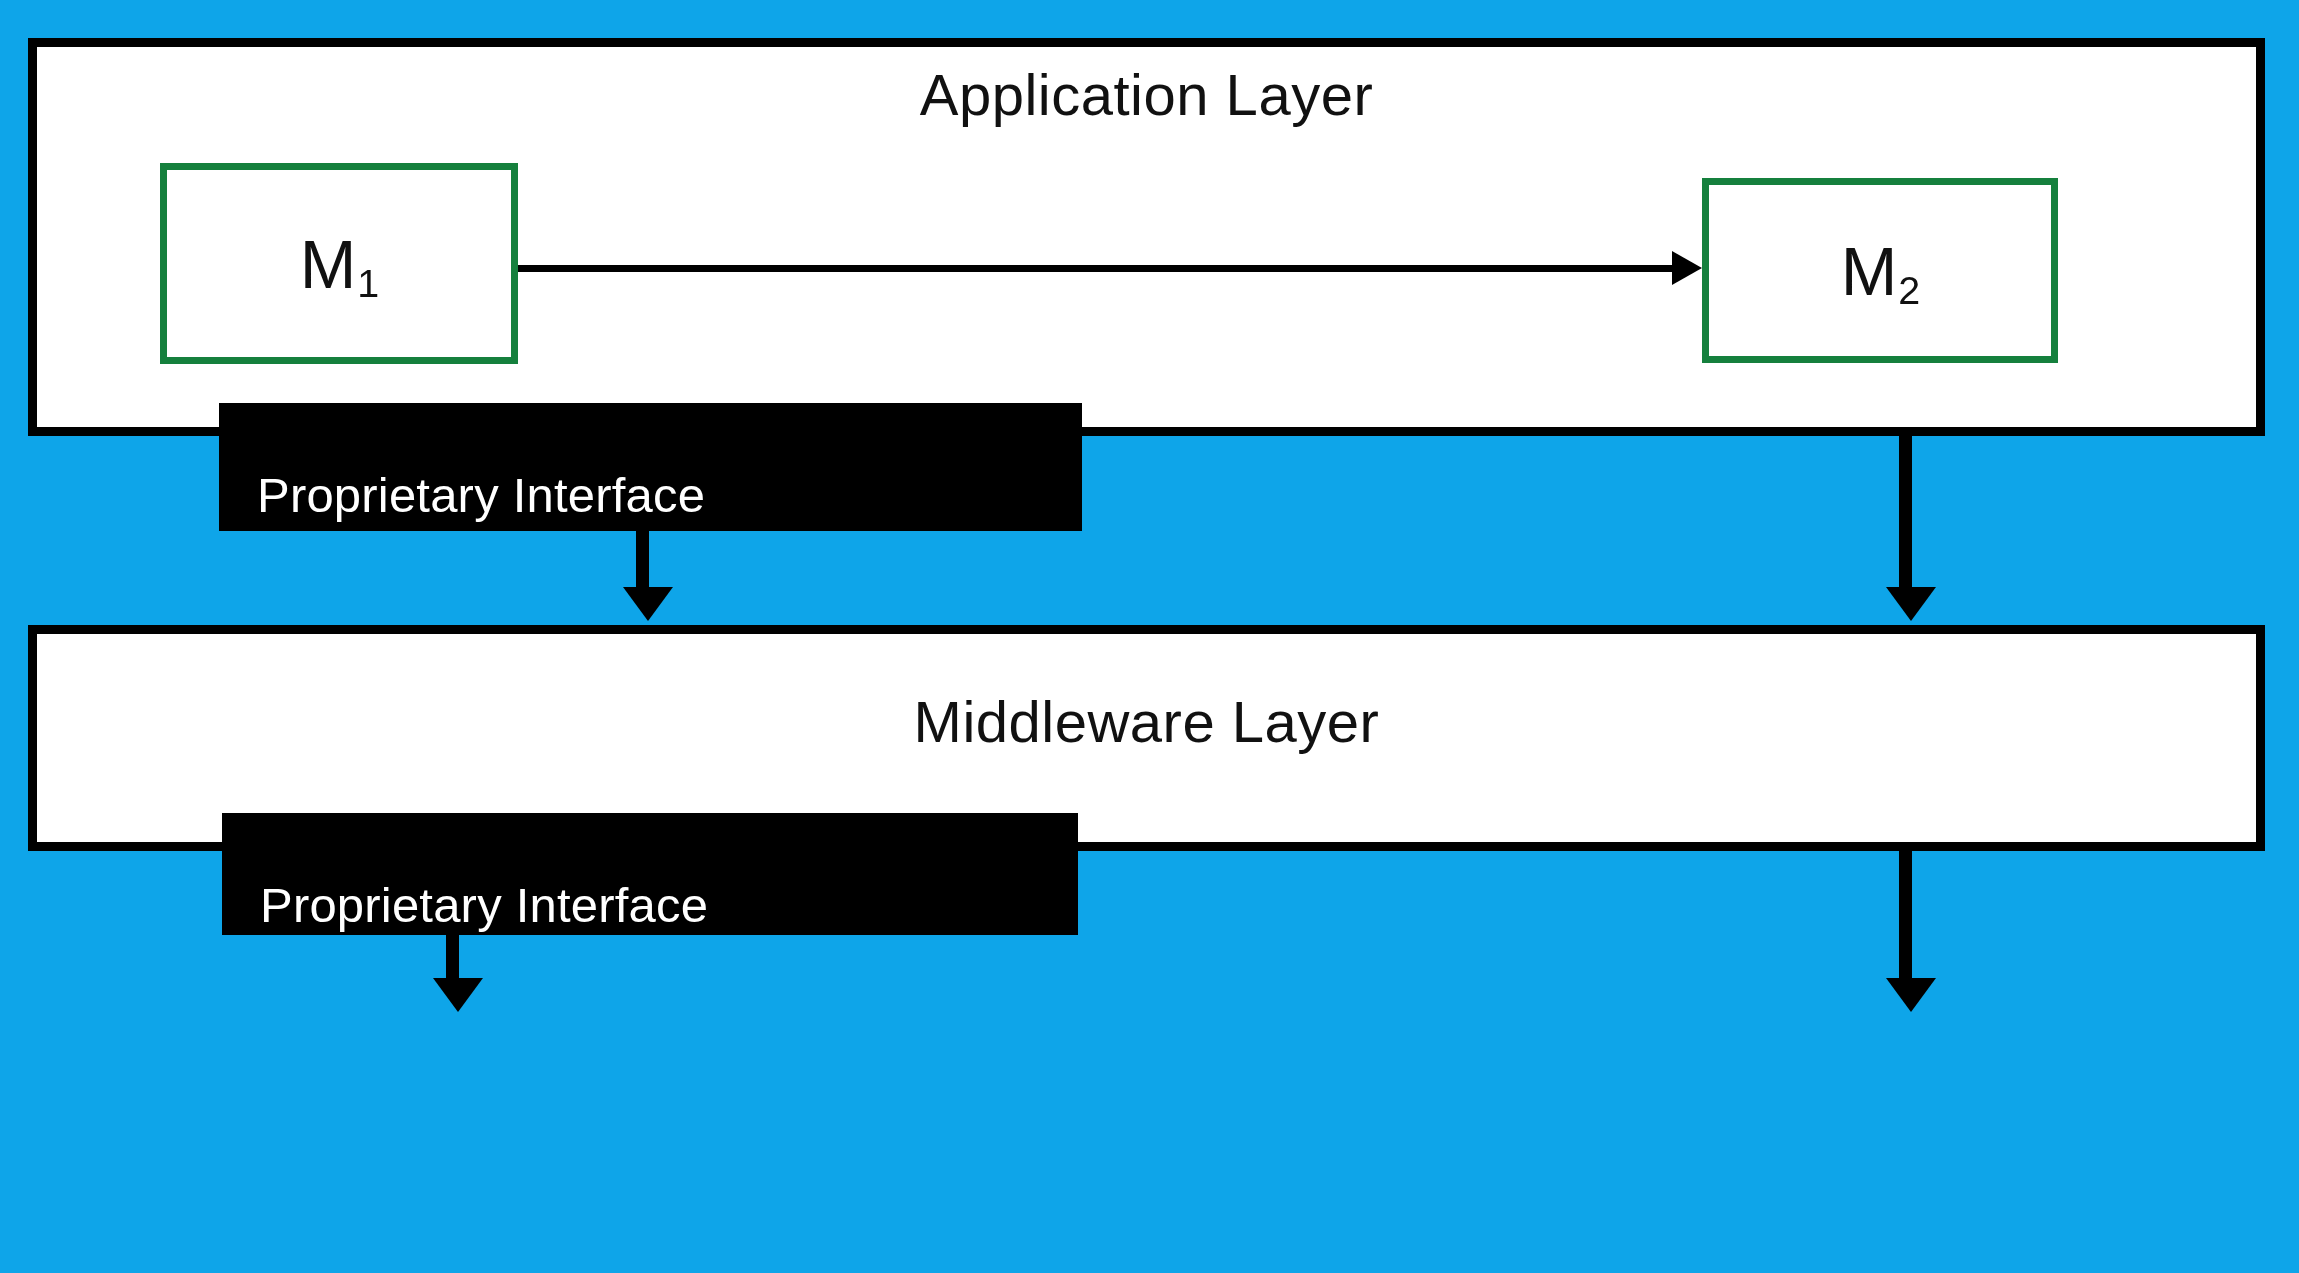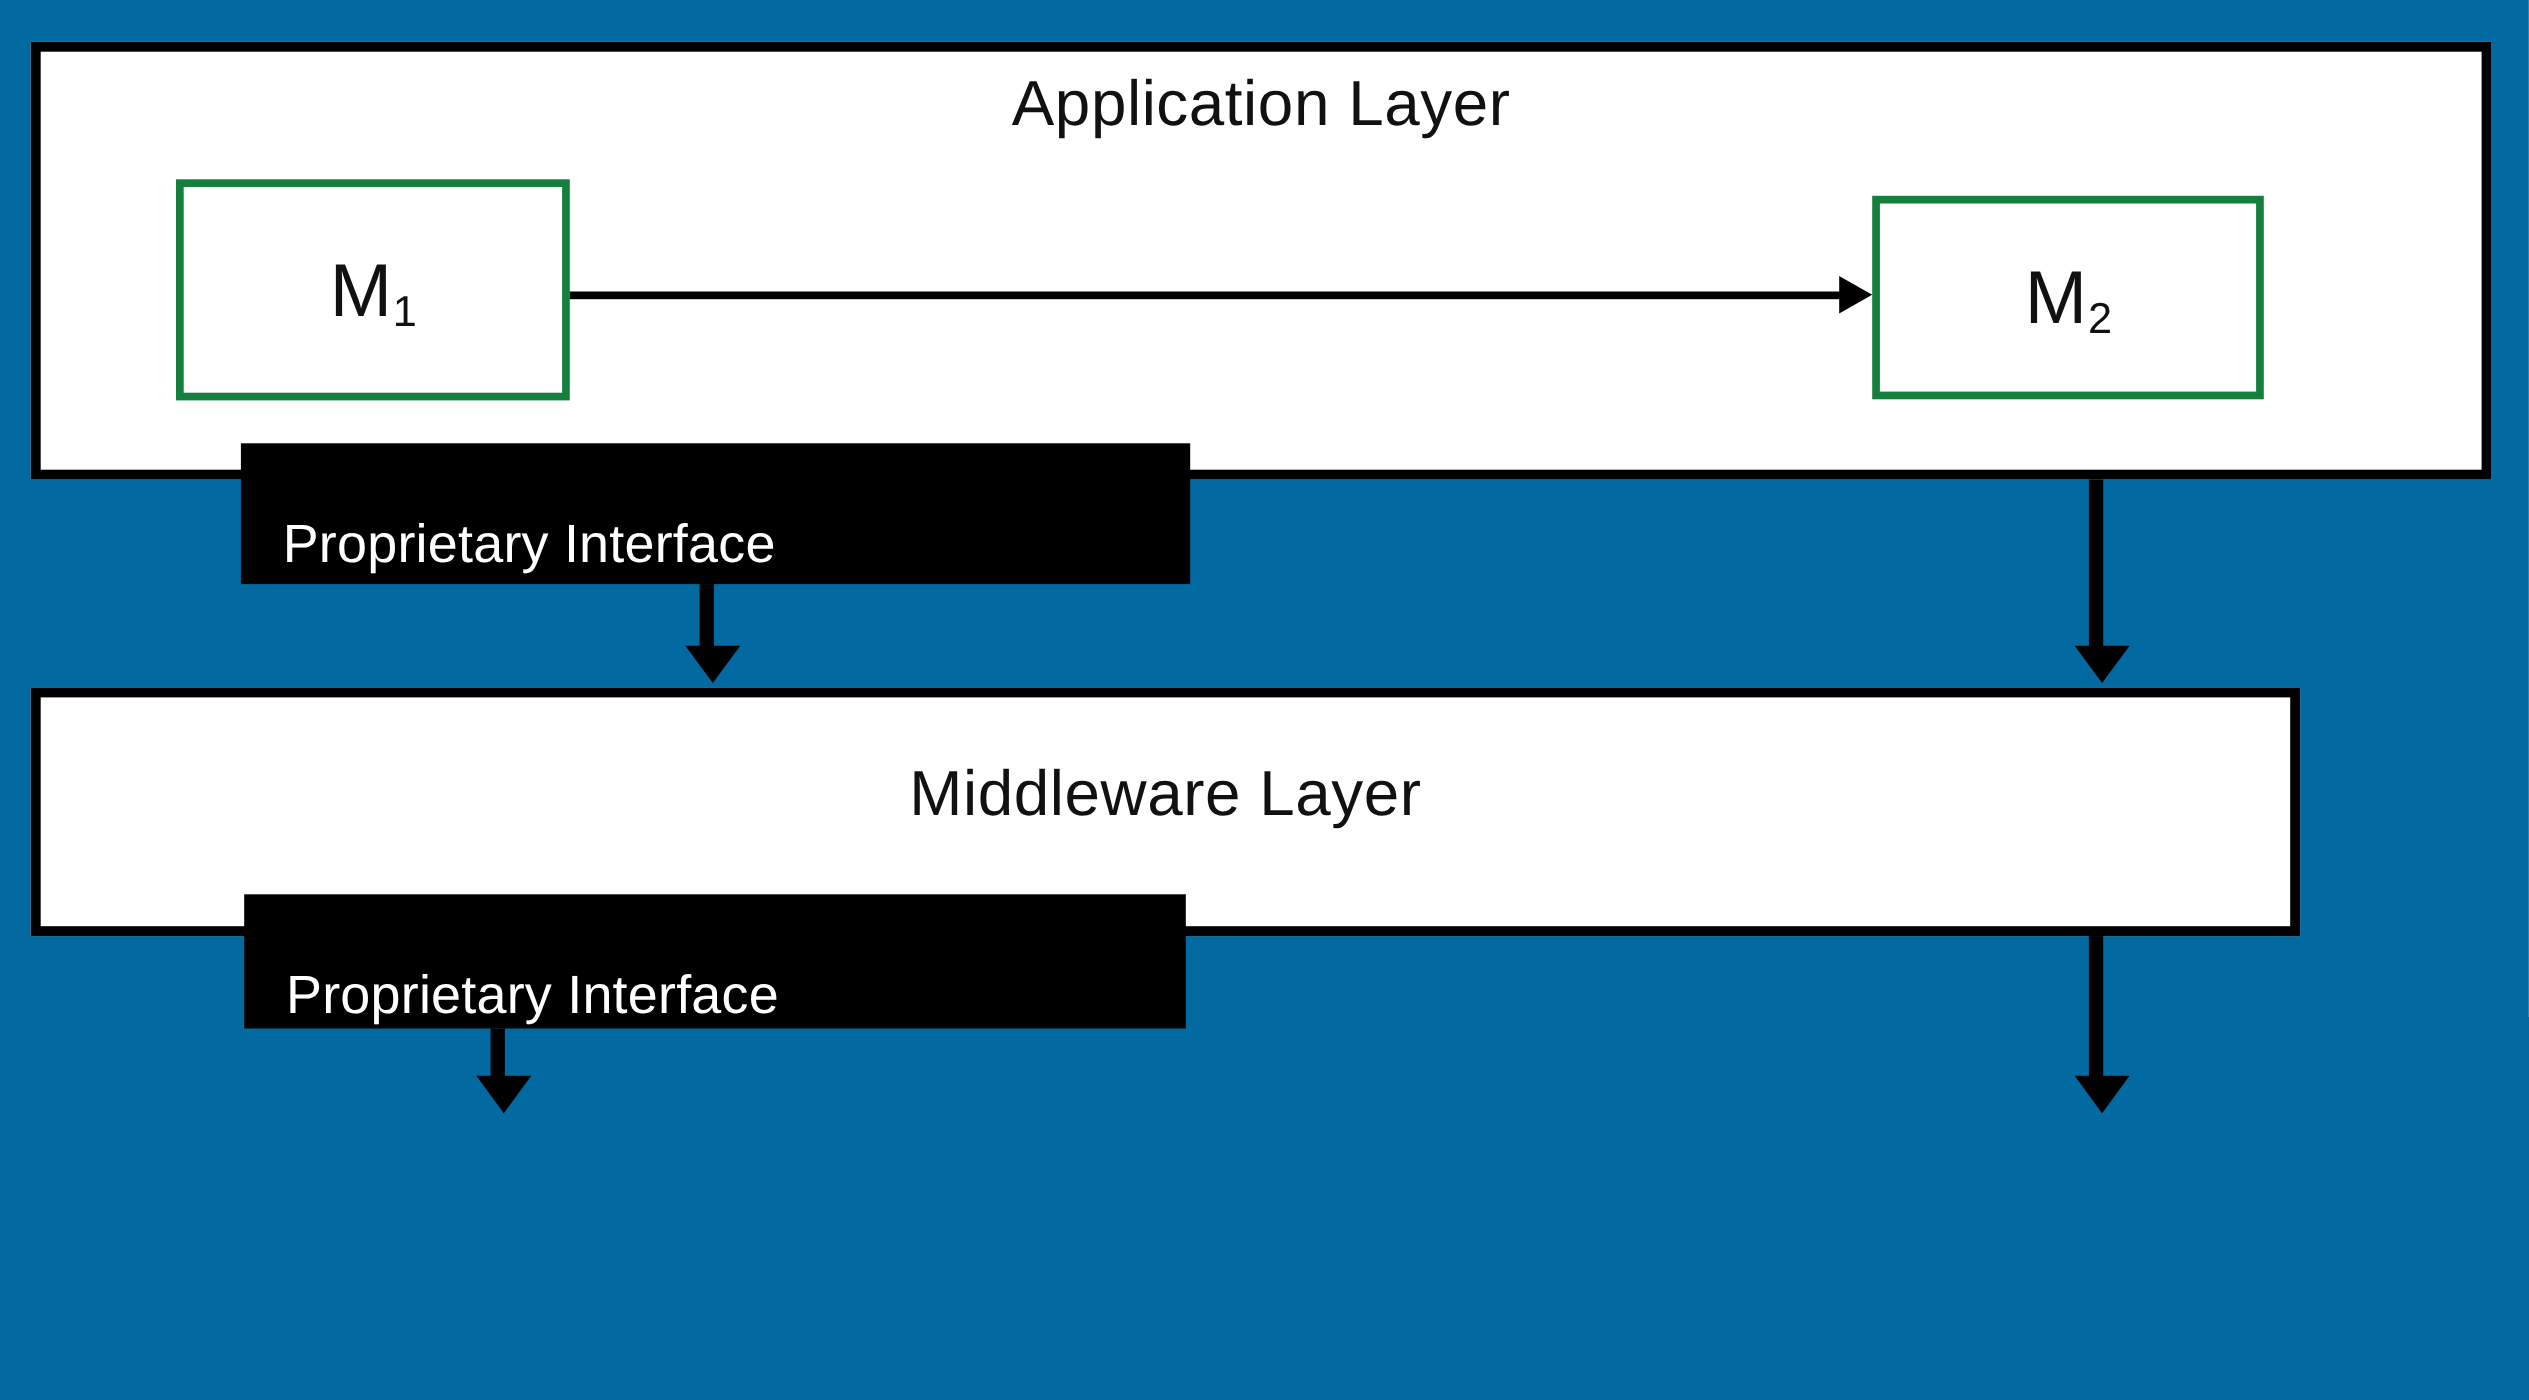--- a/index.html
+++ b/index.html
@@ -7,32 +7,32 @@
     padding: 0;
     background: #ffffff;
   }
   body {
     font-family: "Liberation Sans", sans-serif;
   }
   #canvas {
     position: relative;
     width: 2299px;
     height: 1273px;
-    background: #0369a1;
+    background: #0ea5e9;
     overflow: hidden;
   }
   
   .layer-box {
     position: absolute;
     box-sizing: border-box;
     background: #ffffff;
     border: 9px solid #000000;
   }
   #app-layer      { left: 28px;  top: 38px;   width: 2237px; height: 398px; }
-  #middleware-layer { left: 28px; top: 625px; width: 2063px; height: 226px; }
+  #middleware-layer { left: 28px; top: 625px; width: 2237px; height: 226px; }
   #device-layer   { left: 28px;  top: 1014px; width: 2237px; height: 225px; }
 
   .layer-title {
     position: absolute;
     left: 0;
     width: 100%;
     text-align: center;
     font-size: 58px;
     font-weight: 400;
     color: #111111;

